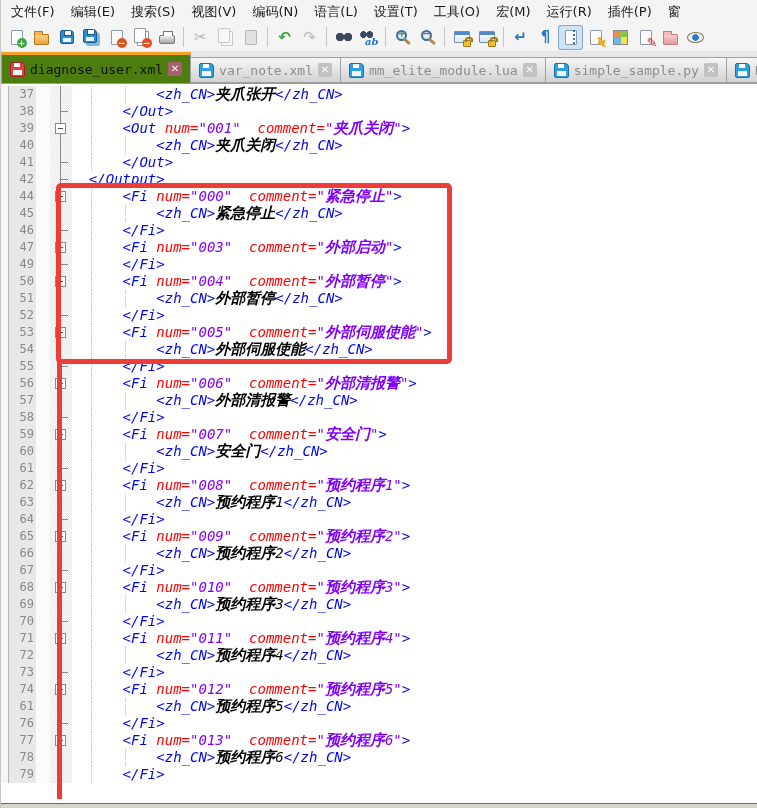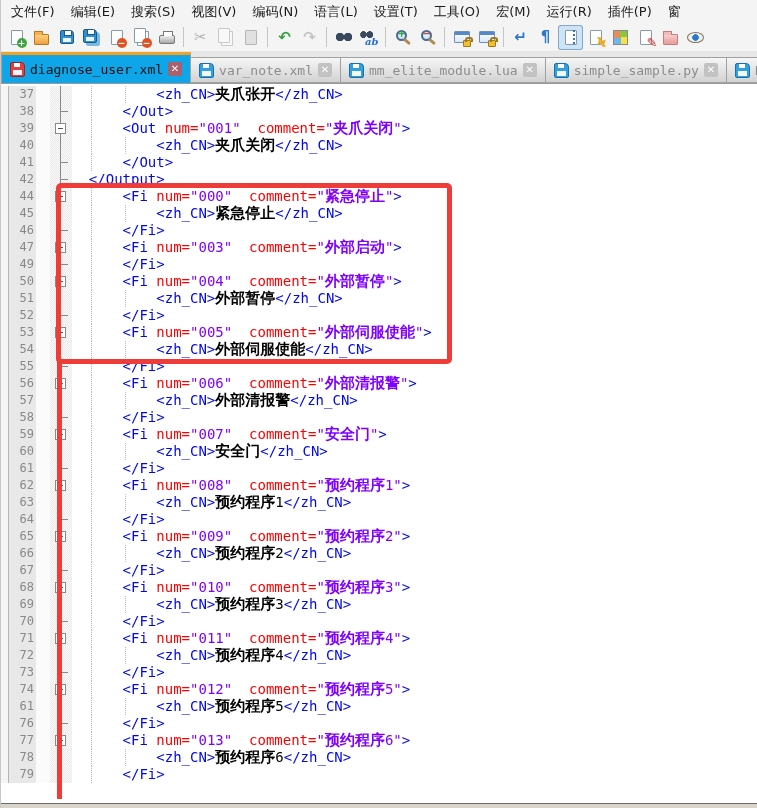--- a/index.html
+++ b/index.html
@@ -66,21 +66,21 @@
   .eye{width:17px;height:11px;border:1px solid #8A7048;border-radius:50%;display:block;
        background:radial-gradient(circle at 50% 50%,#2C77C8 3px,#E8F0F8 3.5px);}
 
   
   #tabbar{height:32px;background:#E8E8E8;display:flex;align-items:flex-end;
           border-bottom:1px solid #9A9A9A;overflow:hidden;}
   .tab{display:flex;align-items:center;gap:5px;padding:0 8px;height:26px;flex:0 0 auto;
        background:linear-gradient(#F6F6F6,#D2D2D2);border:1px solid #A0A0A0;border-left:none;
        font-family:"DejaVu Sans Mono",monospace;font-size:13px;color:#8C8C8C;white-space:nowrap;}
   .tab:first-child{border-left:1px solid #A0A0A0;}
-  .tab.active{height:32px;background:#0ea5e9;border-top:3px solid #F7A123;color:#101010;
+  .tab.active{height:32px;background:#4d7c0f;border-top:3px solid #F7A123;color:#101010;
        margin-bottom:-1px;position:relative;z-index:3;}
   .tabflp{width:15px;height:15px;border-radius:2px 4px 2px 2px;position:relative;display:block;flex:0 0 auto;}
   .tabflp.blue{background:#30A0E0;border:1px solid #1C6FA8;}
   .tabflp.red{background:#DF4040;border:1px solid #A32020;}
   .tabflp::before{content:"";position:absolute;left:3px;top:0;width:6px;height:4px;background:#fff;}
   .tabflp::after{content:"";position:absolute;left:2px;bottom:1px;width:9px;height:5px;background:#F2F7FC;}
   .tabclose{width:14px;height:14px;border-radius:2px;color:#fff;font:bold 10px/14px "DejaVu Sans",sans-serif;
        text-align:center;flex:0 0 auto;cursor:default;}
   .tab.active .tabclose{background:#A8606C;}
   .tab:not(.active) .tabclose{background:#C2C2C2;}
@@ -95,21 +95,21 @@
   .fold{width:22px;position:relative;flex:0 0 auto;
         background-image:linear-gradient(45deg,#E9E9E9 25%,transparent 25%,transparent 75%,#E9E9E9 75%),
                          linear-gradient(45deg,#E9E9E9 25%,transparent 25%,transparent 75%,#E9E9E9 75%);
         background-size:2px 2px;background-position:0 0,1px 1px;background-color:#FAFAFA;}
   .vline{position:absolute;left:10px;top:0;bottom:0;width:1px;background:#8A8A8A;}
   .fbox{position:absolute;left:5px;top:3px;width:11px;height:11px;background:#fff;
         border:1px solid #8A8A8A;z-index:2;}
   .fbox::before{content:"";position:absolute;left:2px;top:4px;width:5px;height:1px;background:#555;}
   .ftick{position:absolute;left:10px;top:8px;width:8px;height:1px;background:#8A8A8A;}
   .code{flex:1 1 auto;position:relative;white-space:pre;overflow:hidden;
-        font-family:"DejaVu Sans Mono",monospace;font-size:14px;line-height:17px;}
+        font-family:"DejaVu Sans Mono",monospace;font-size:14px;line-height:17px;font-style:italic;}
   .row.hl .code{background:#E6E7F7;}
   .guide{position:absolute;top:0;bottom:0;border-left:1px dotted #BBBBBB;}
   .tk-tg{color:#0008E8;}
   .tk-at{color:#FF0000;}
   .tk-vl{color:#8000FF;}
   .tk-tx{color:#000;}
   .tk-cjk{font-weight:bold;font-size:15px;}
 
   #bottomstrip{position:absolute;left:0;right:0;bottom:0;height:5px;background:#D8D4CC;
         border-top:1px solid #6A6A6A;z-index:10;}

